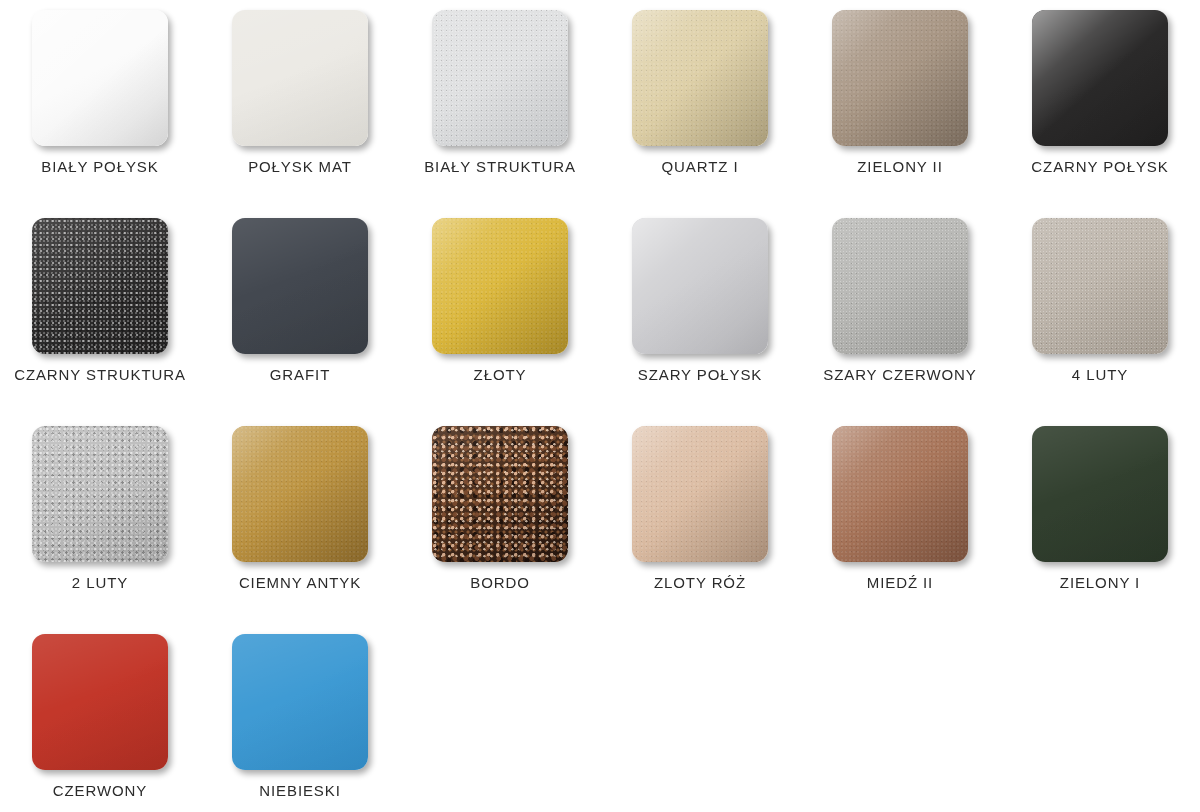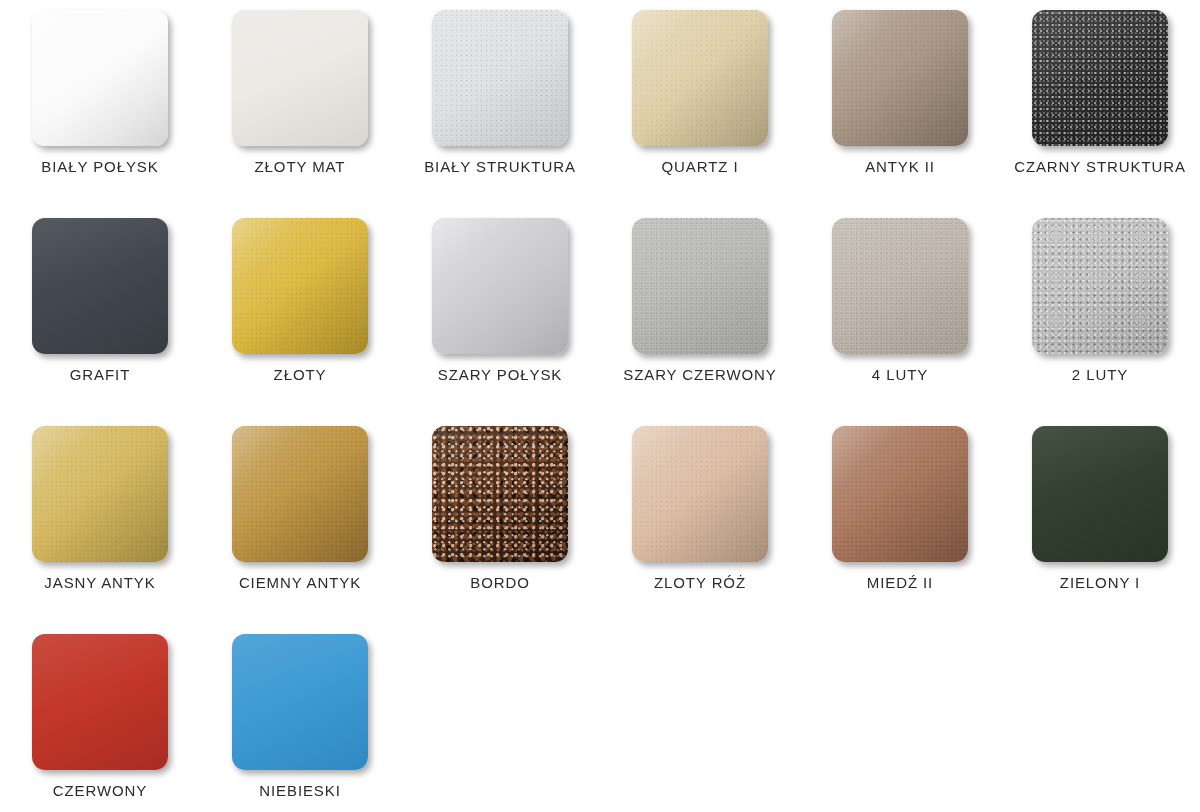--- a/index.html
+++ b/index.html
@@ -158,21 +158,21 @@
       </div>
       <div class="label">BIAŁY POŁYSK</div>
     </div>
     <div class="swatch-cell">
       <div class="chip-wrap">
         <div class="chip f-matte" style="background: linear-gradient(150deg, rgb(236, 234, 229) 0%, rgb(236, 234, 229) 45%, rgb(228, 226, 220) 100%);">
           <div class="tex"></div>
           <div class="gloss"></div>
         </div>
       </div>
-      <div class="label">ZŁOTY MAT</div>
+      <div class="label">POŁYSK MAT</div>
     </div>
     <div class="swatch-cell">
       <div class="chip-wrap">
         <div class="chip f-fine" style="background: linear-gradient(150deg, rgb(223, 224, 225) 0%, rgb(223, 224, 225) 45%, rgb(210, 212, 214) 100%);">
           <div class="tex"></div>
           <div class="gloss"></div>
         </div>
       </div>
       <div class="label">BIAŁY STRUKTURA</div>
     </div>
@@ -185,21 +185,30 @@
       </div>
       <div class="label">QUARTZ I</div>
     </div>
     <div class="swatch-cell">
       <div class="chip-wrap">
         <div class="chip f-metal" style="background: linear-gradient(150deg, rgb(168, 150, 132) 0%, rgb(168, 150, 132) 45%, rgb(151, 133, 115) 100%);">
           <div class="tex"></div>
           <div class="gloss"></div>
         </div>
       </div>
-      <div class="label">ANTYK II</div>
+      <div class="label">ZIELONY II</div>
+    </div>
+    <div class="swatch-cell">
+      <div class="chip-wrap">
+        <div class="chip f-gloss" style="background: linear-gradient(150deg, rgb(43, 42, 42) 0%, rgb(43, 42, 42) 45%, rgb(34, 33, 33) 100%);">
+          <div class="tex"></div>
+          <div class="gloss"></div>
+        </div>
+      </div>
+      <div class="label">CZARNY POŁYSK</div>
     </div>
     <div class="swatch-cell">
       <div class="chip-wrap">
         <div class="chip f-coarse" style="background: linear-gradient(150deg, rgb(46, 45, 45) 0%, rgb(46, 45, 45) 45%, rgb(36, 35, 35) 100%);">
           <div class="tex"></div>
           <div class="gloss"></div>
         </div>
       </div>
       <div class="label">CZARNY STRUKTURA</div>
     </div>
@@ -249,29 +258,20 @@
       <div class="label">4 LUTY</div>
     </div>
     <div class="swatch-cell">
       <div class="chip-wrap">
         <div class="chip f-coarse" style="background: linear-gradient(150deg, rgb(188, 188, 188) 0%, rgb(188, 188, 188) 45%, rgb(176, 176, 176) 100%);">
           <div class="tex"></div>
           <div class="gloss"></div>
         </div>
       </div>
       <div class="label">2 LUTY</div>
-    </div>
-    <div class="swatch-cell">
-      <div class="chip-wrap">
-        <div class="chip f-metal" style="background: linear-gradient(150deg, rgb(212, 184, 94) 0%, rgb(212, 184, 94) 45%, rgb(196, 166, 76) 100%);">
-          <div class="tex"></div>
-          <div class="gloss"></div>
-        </div>
-      </div>
-      <div class="label">JASNY ANTYK</div>
     </div>
     <div class="swatch-cell">
       <div class="chip-wrap">
         <div class="chip f-metal" style="background: linear-gradient(150deg, rgb(189, 148, 66) 0%, rgb(189, 148, 66) 45%, rgb(168, 127, 51) 100%);">
           <div class="tex"></div>
           <div class="gloss"></div>
         </div>
       </div>
       <div class="label">CIEMNY ANTYK</div>
     </div>

